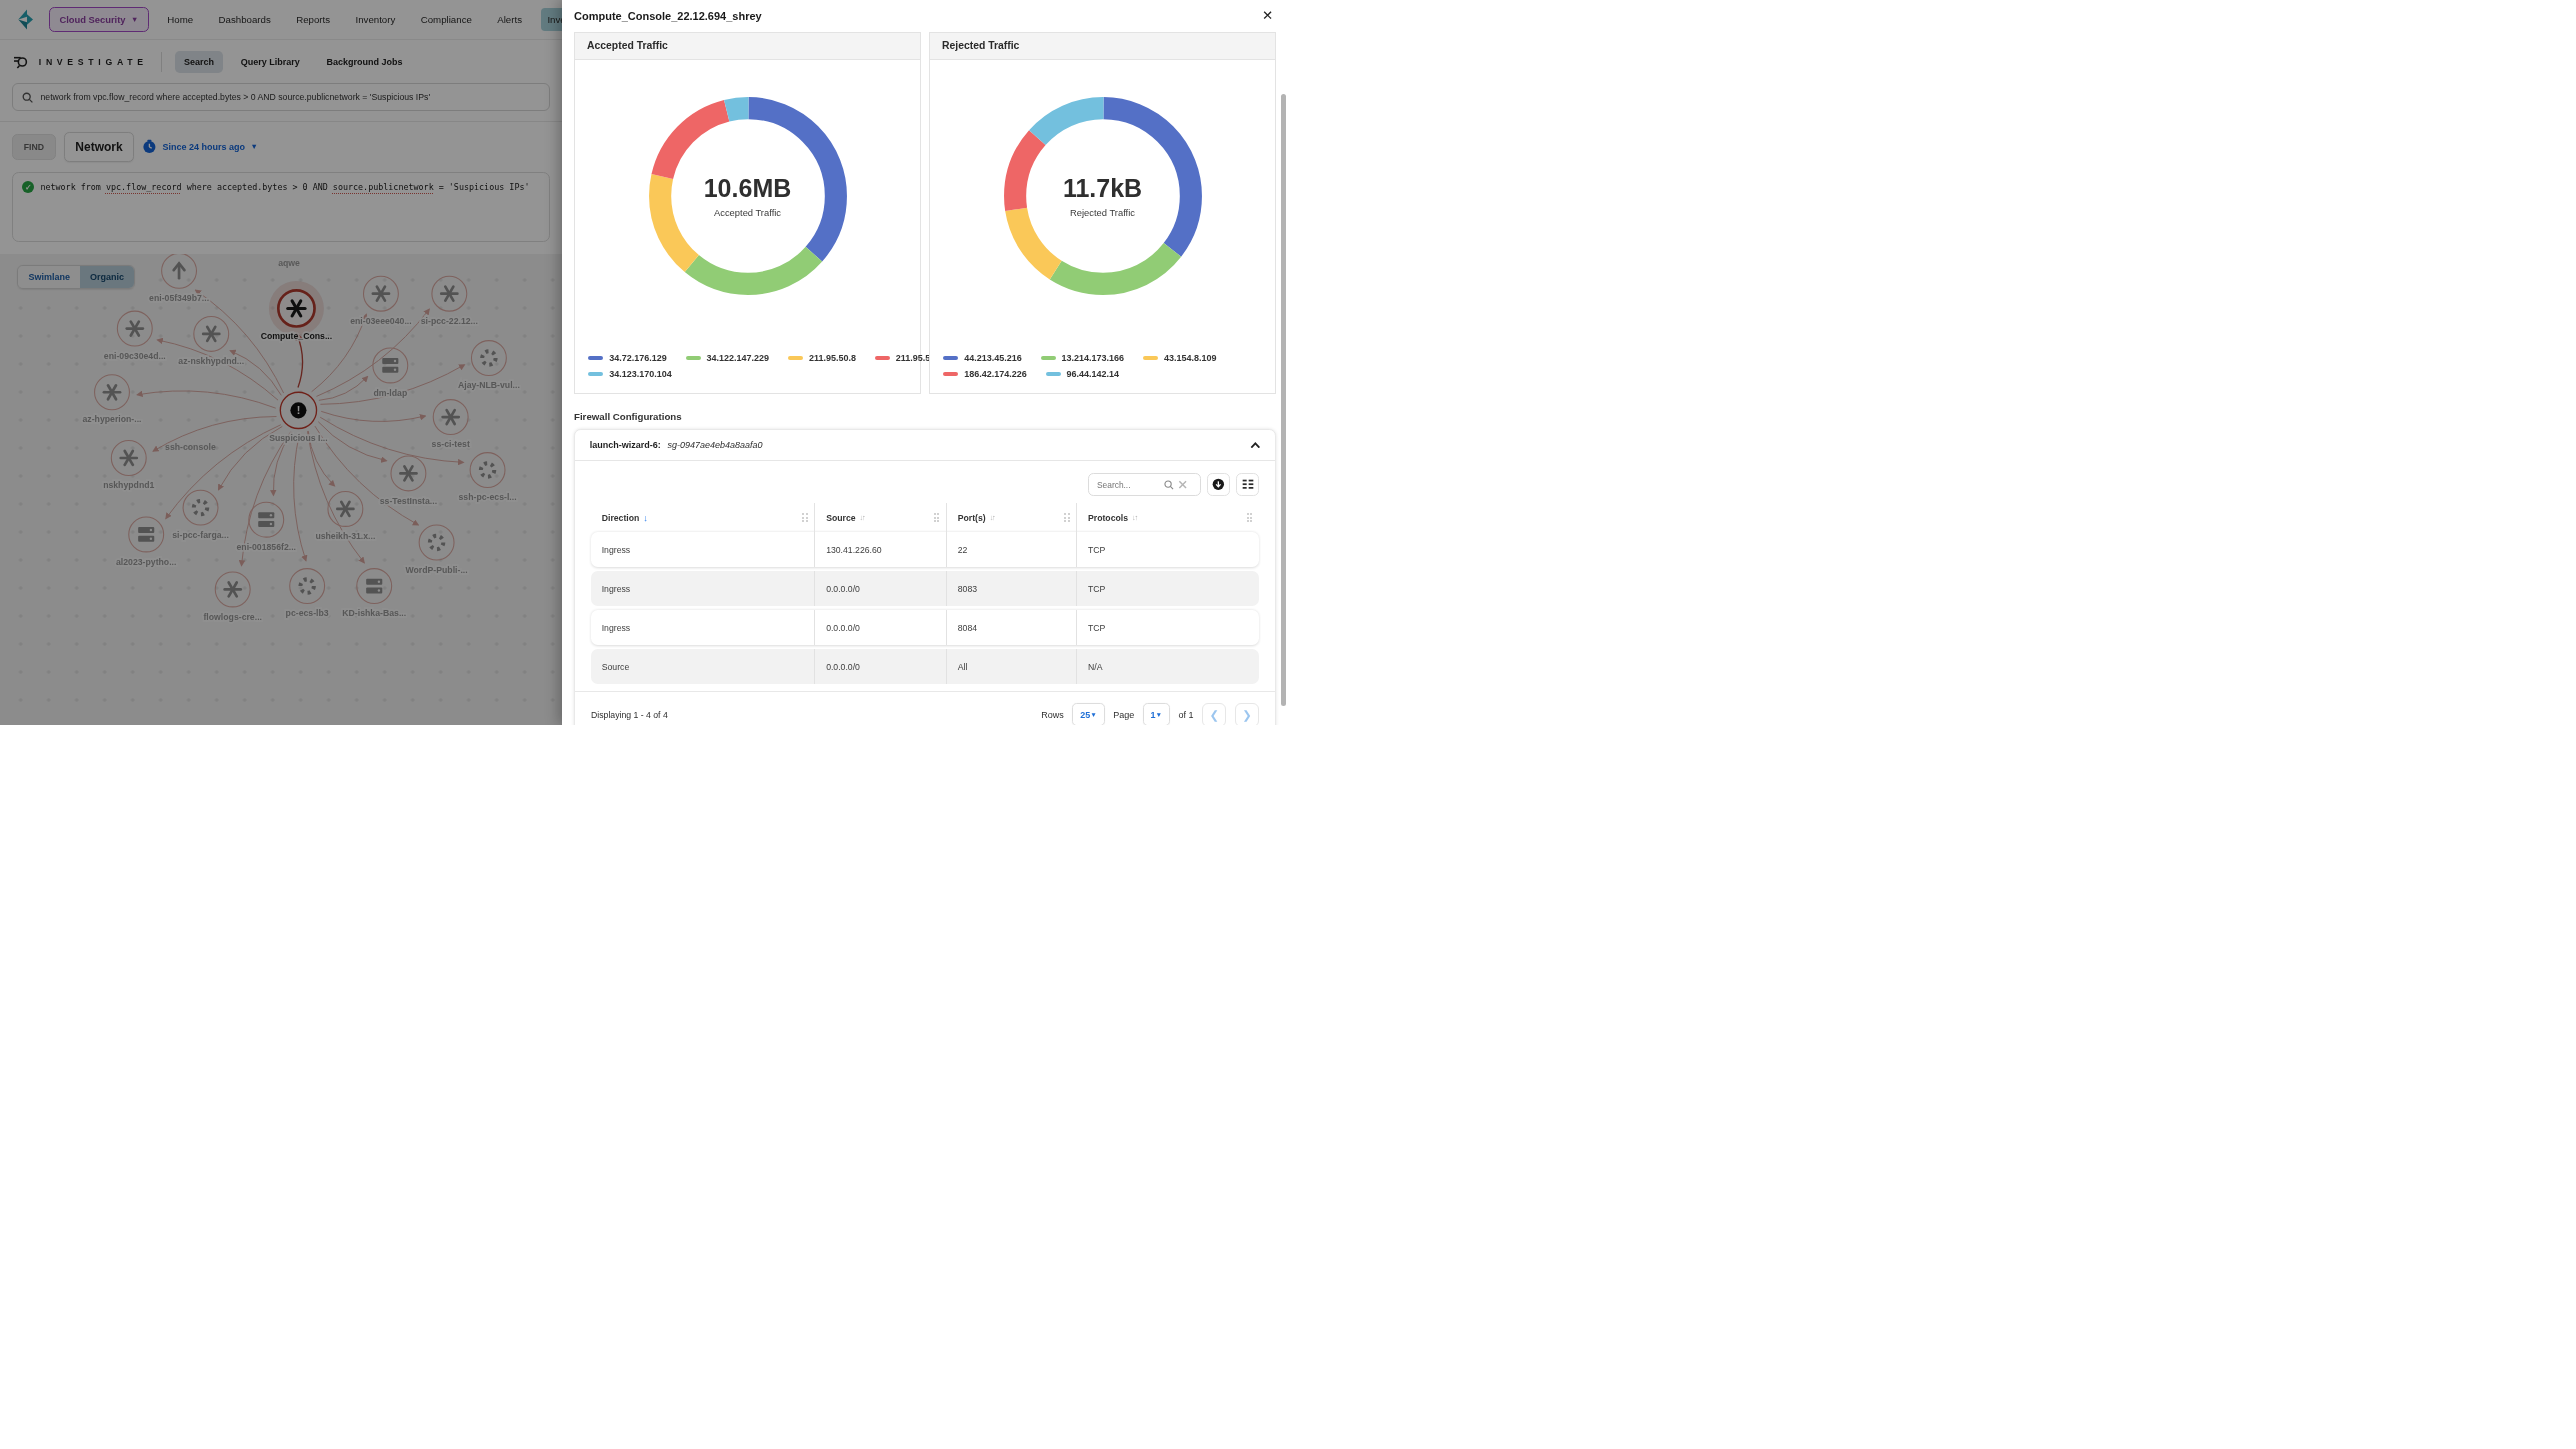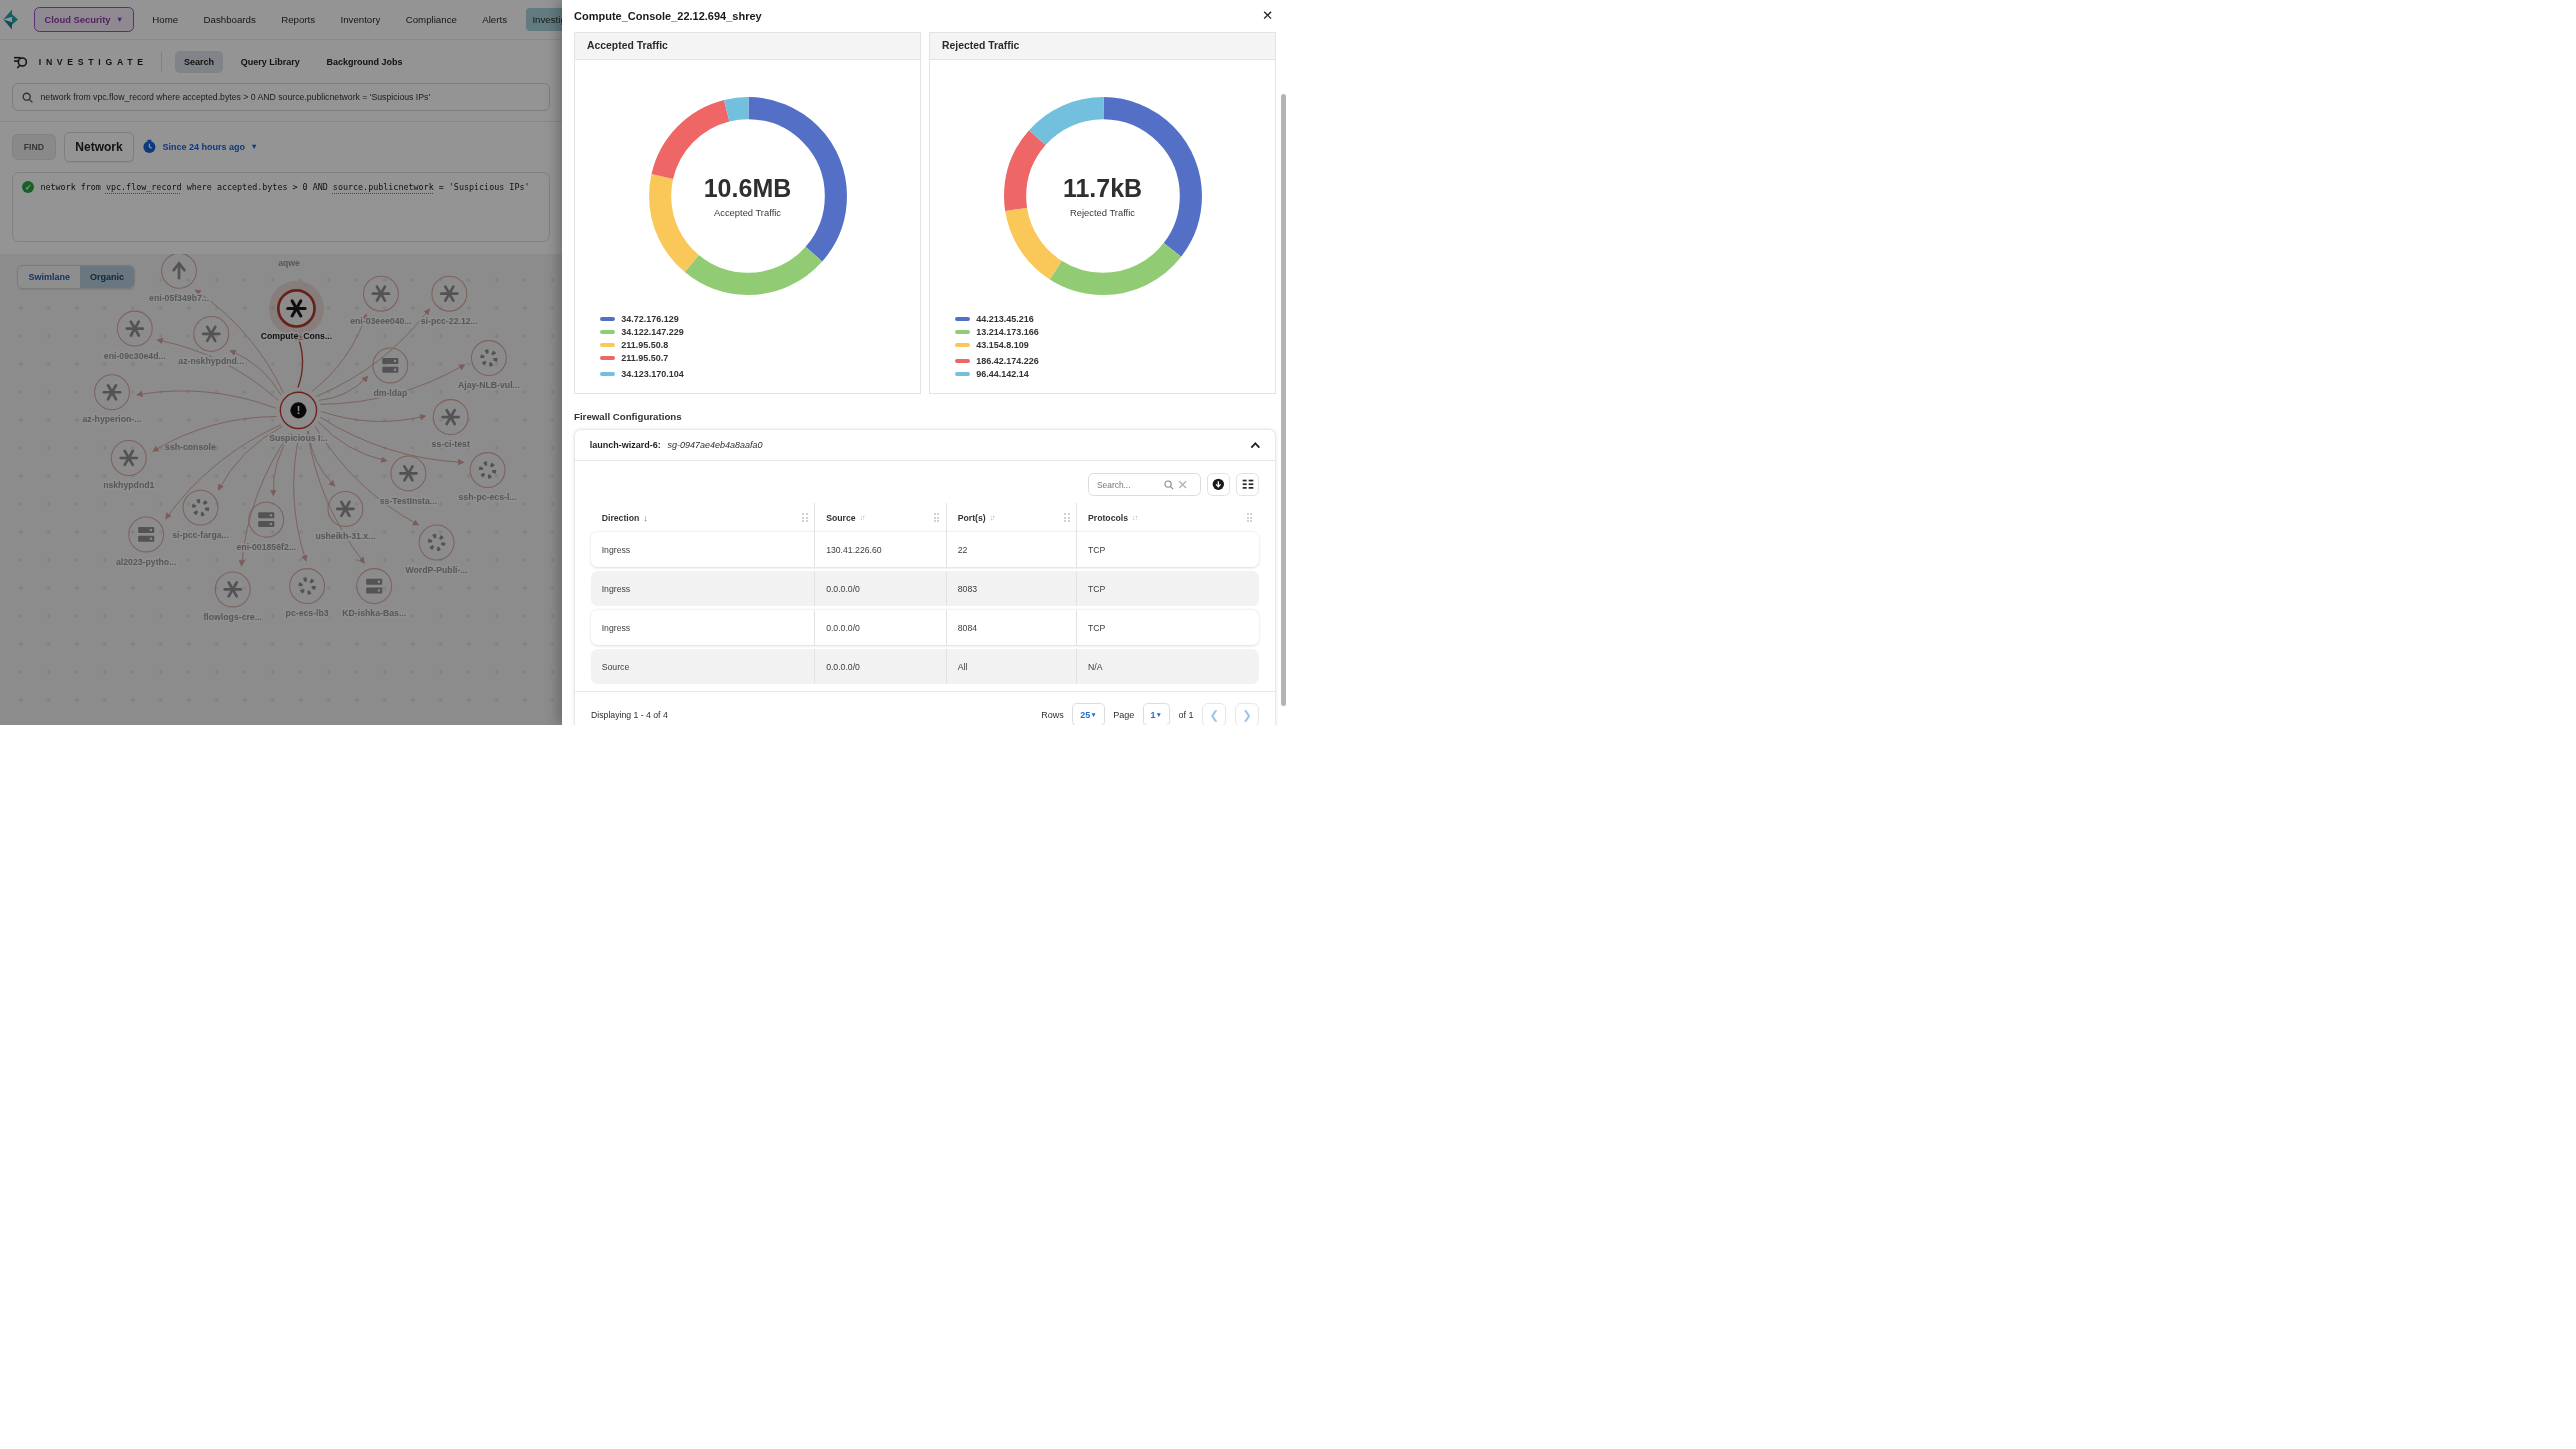--- a/index.html
+++ b/index.html
@@ -5,21 +5,21 @@
   * { margin:0; padding:0; box-sizing:border-box; }
   html,body { width:1288px; height:725px; overflow:hidden; background:#fff;
     font-family:"Liberation Sans", sans-serif; }
   #app { position:relative; width:1288px; height:725px; }
 
   
   #left { position:absolute; left:0; top:0; width:562px; height:725px; background:#fff; overflow:hidden; }
   #dim-overlay { position:absolute; left:0; top:0; width:562px; height:725px;
     background:rgba(0,0,0,0.42); z-index:40; }
 
-  nav.topnav { height:40px; display:flex; align-items:center; gap:12px; padding:0 2px;
+  nav.topnav { height:40px; display:flex; align-items:center; gap:12px; padding:0 17px;
     background:#fff; border-bottom:0.7px solid #ececec; white-space:nowrap; overflow:hidden; }
   .logo { width:20px; height:23px; flex:0 0 auto; }
   .product-pill { display:flex; align-items:center; gap:5.4px; border:0.7px solid #a44bc8;
     background:#f7eefb; color:#8a3fa0; font-weight:700; font-size:9.4px; border-radius:5.4px;
     padding:6px 9.4px; }
   .product-pill .chev { font-size:7.4px; }
   .nav-item { font-size:9.7px; color:#2b2b2b; padding:6px 6.7px; border-radius:4px; }
   .nav-item.active { background:#aad4dc; }
 
   .inv-row { display:flex; align-items:center; gap:9.4px; padding:10.7px 12px 6.7px 12px; }
@@ -70,21 +70,21 @@
   .charts { display:flex; gap:8px; margin:0 12px; }
   .chart-card { flex:1; border:0.7px solid #e3e3e3; background:#fff; height:362px; position:relative; }
   .chart-card .card-head { background:#f4f4f4; border-bottom:0.7px solid #e3e3e3; padding:7.4px 12px;
     font-size:10.4px; font-weight:700; color:#2b2b2b; }
   .donut-wrap { position:absolute; top:59px; left:50%; transform:translateX(-50%); width:208px; height:208px; }
   .donut-center { position:absolute; inset:0; display:flex; flex-direction:column; align-items:center;
     justify-content:center; text-align:center; pointer-events:none; }
   .donut-value { font-size:25px; font-weight:700; color:#2f2f2f; }
   .donut-label { font-size:9.4px; color:#3a3a3a; margin-top:4px; }
   .legend { position:absolute; left:13.4px; right:8px; bottom:8px; }
-  .legend-row { display:flex; gap:3px; margin:6px 12px;flex-direction:column; }
+  .legend-row { display:flex; gap:19px; margin:6px 0; }
   .legend-item { display:flex; align-items:center; gap:6px; }
   .legend-dash { width:14.8px; height:3.4px; border-radius:2px; }
   .legend-text { font-size:9px; font-weight:700; color:#333; }
 
   .fw-title { margin:17.4px 12px 6.7px 12px; font-size:9.7px; font-weight:700; color:#333; }
   .accordion { margin:0 12px; background:#fff; border:0.7px solid #e9e9e9; border-radius:6.7px;
     box-shadow:0 0.7px 3.4px rgba(0,0,0,.12); }
   .acc-head { height:31px; display:flex; align-items:center; gap:6.7px; padding:0 14.8px;
     border-bottom:0.7px solid #e6e6e6; }
   .acc-name { font-size:9px; font-weight:700; color:#1e1e1e; }

